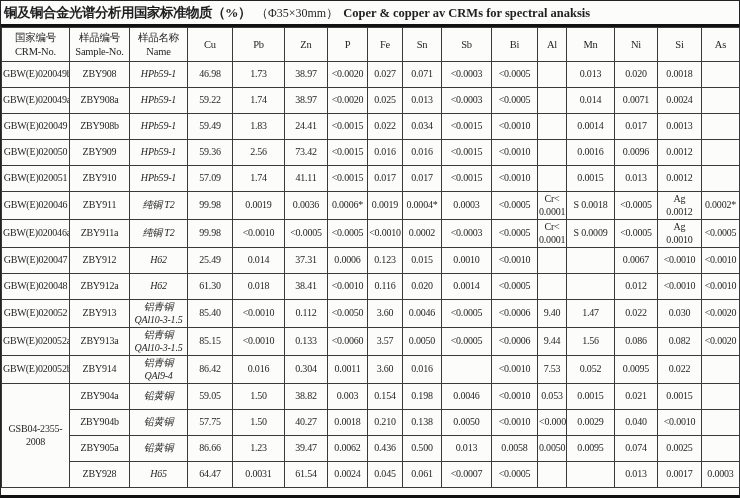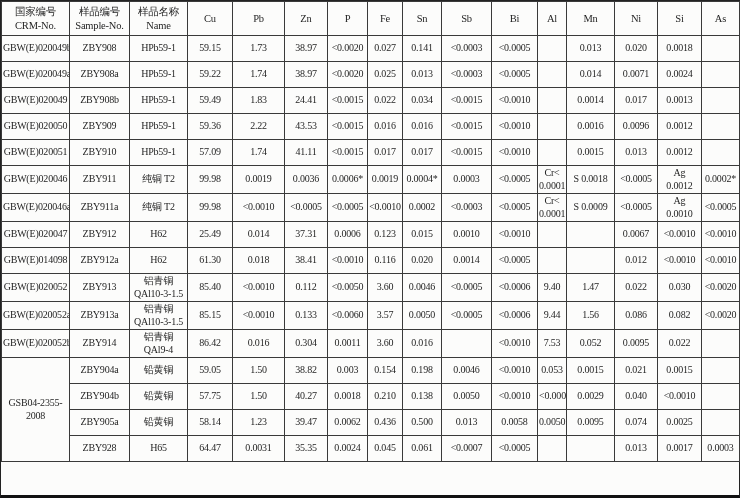--- a/index.html
+++ b/index.html
@@ -26,26 +26,31 @@
     font-size:10px;line-height:1.25;
     white-space:pre-line;
     letter-spacing:-0.2px;
     font-weight:normal;
     overflow:hidden;
   }
   .crm-table thead tr{height:34px;}
   .crm-table thead th{font-size:10.5px;}
   .crm-table tbody tr{height:26px;}
   .col-crm{font-size:9.5px;letter-spacing:-0.4px;}
-  .col-name{font-size:10px;}
+  .col-name{font-size:10px;font-style:italic;}
 </style>
 </head>
 <body>
 
 <div class="sheet">
+  <div class="title-row">
+    <span class="t-cn">铜及铜合金光谱分析用国家标准物质（%）</span>
+    <span class="t-spec">（Φ35×30mm）</span>
+    <span class="t-en">Coper &amp; copper av CRMs for spectral anaksis</span>
+  </div>
   <table class="crm-table">
     <colgroup>
       <col style="width:68px">
         <col style="width:60px">
         <col style="width:58px">
       <col style="width:45px">
         <col style="width:52px">
         <col style="width:43px">
       <col style="width:40px">
         <col style="width:35px">
@@ -79,26 +84,26 @@
           <th>Ni</th>
           <th>Si</th>
           <th>As</th>
         </tr>
       </thead>
     <tbody>
         <tr>
           <td class="col-crm" rowspan="1">GBW(E)020049b</td>
           <td>ZBY908</td>
           <td class="col-name">HPb59-1</td>
-          <td>59.15</td>
+          <td>46.98</td>
           <td>1.73</td>
           <td>38.97</td>
           <td>&lt;0.0020</td>
           <td>0.027</td>
-          <td>0.141</td>
+          <td>0.071</td>
           <td>&lt;0.0003</td>
           <td>&lt;0.0005</td>
           <td></td>
           <td>0.013</td>
           <td>0.020</td>
           <td>0.0018</td>
           <td></td>
         </tr>
         <tr>
           <td class="col-crm" rowspan="1">GBW(E)020049a</td>
@@ -134,22 +139,22 @@
           <td>0.0014</td>
           <td>0.017</td>
           <td>0.0013</td>
           <td></td>
         </tr>
         <tr>
           <td class="col-crm" rowspan="1">GBW(E)020050</td>
           <td>ZBY909</td>
           <td class="col-name">HPb59-1</td>
           <td>59.36</td>
-          <td>2.22</td>
-          <td>43.53</td>
+          <td>2.56</td>
+          <td>73.42</td>
           <td>&lt;0.0015</td>
           <td>0.016</td>
           <td>0.016</td>
           <td>&lt;0.0015</td>
           <td>&lt;0.0010</td>
           <td></td>
           <td>0.0016</td>
           <td>0.0096</td>
           <td>0.0012</td>
           <td></td>
@@ -224,21 +229,21 @@
           <td>0.015</td>
           <td>0.0010</td>
           <td>&lt;0.0010</td>
           <td></td>
           <td></td>
           <td>0.0067</td>
           <td>&lt;0.0010</td>
           <td>&lt;0.0010</td>
         </tr>
         <tr>
-          <td class="col-crm" rowspan="1">GBW(E)014098</td>
+          <td class="col-crm" rowspan="1">GBW(E)020048</td>
           <td>ZBY912a</td>
           <td class="col-name">H62</td>
           <td>61.30</td>
           <td>0.018</td>
           <td>38.41</td>
           <td>&lt;0.0010</td>
           <td>0.116</td>
           <td>0.020</td>
           <td>0.0014</td>
           <td>&lt;0.0005</td>
@@ -336,40 +341,40 @@
           <td>&lt;0.0010</td>
           <td>&lt;0.0005</td>
           <td>0.0029</td>
           <td>0.040</td>
           <td>&lt;0.0010</td>
           <td></td>
         </tr>
         <tr>
           <td>ZBY905a</td>
           <td class="col-name">铅黄铜</td>
-          <td>58.14</td>
+          <td>86.66</td>
           <td>1.23</td>
           <td>39.47</td>
           <td>0.0062</td>
           <td>0.436</td>
           <td>0.500</td>
           <td>0.013</td>
           <td>0.0058</td>
           <td>0.0050</td>
           <td>0.0095</td>
           <td>0.074</td>
           <td>0.0025</td>
           <td></td>
         </tr>
         <tr>
           <td>ZBY928</td>
           <td class="col-name">H65</td>
           <td>64.47</td>
           <td>0.0031</td>
-          <td>35.35</td>
+          <td>61.54</td>
           <td>0.0024</td>
           <td>0.045</td>
           <td>0.061</td>
           <td>&lt;0.0007</td>
           <td>&lt;0.0005</td>
           <td></td>
           <td></td>
           <td>0.013</td>
           <td>0.0017</td>
           <td>0.0003</td>

